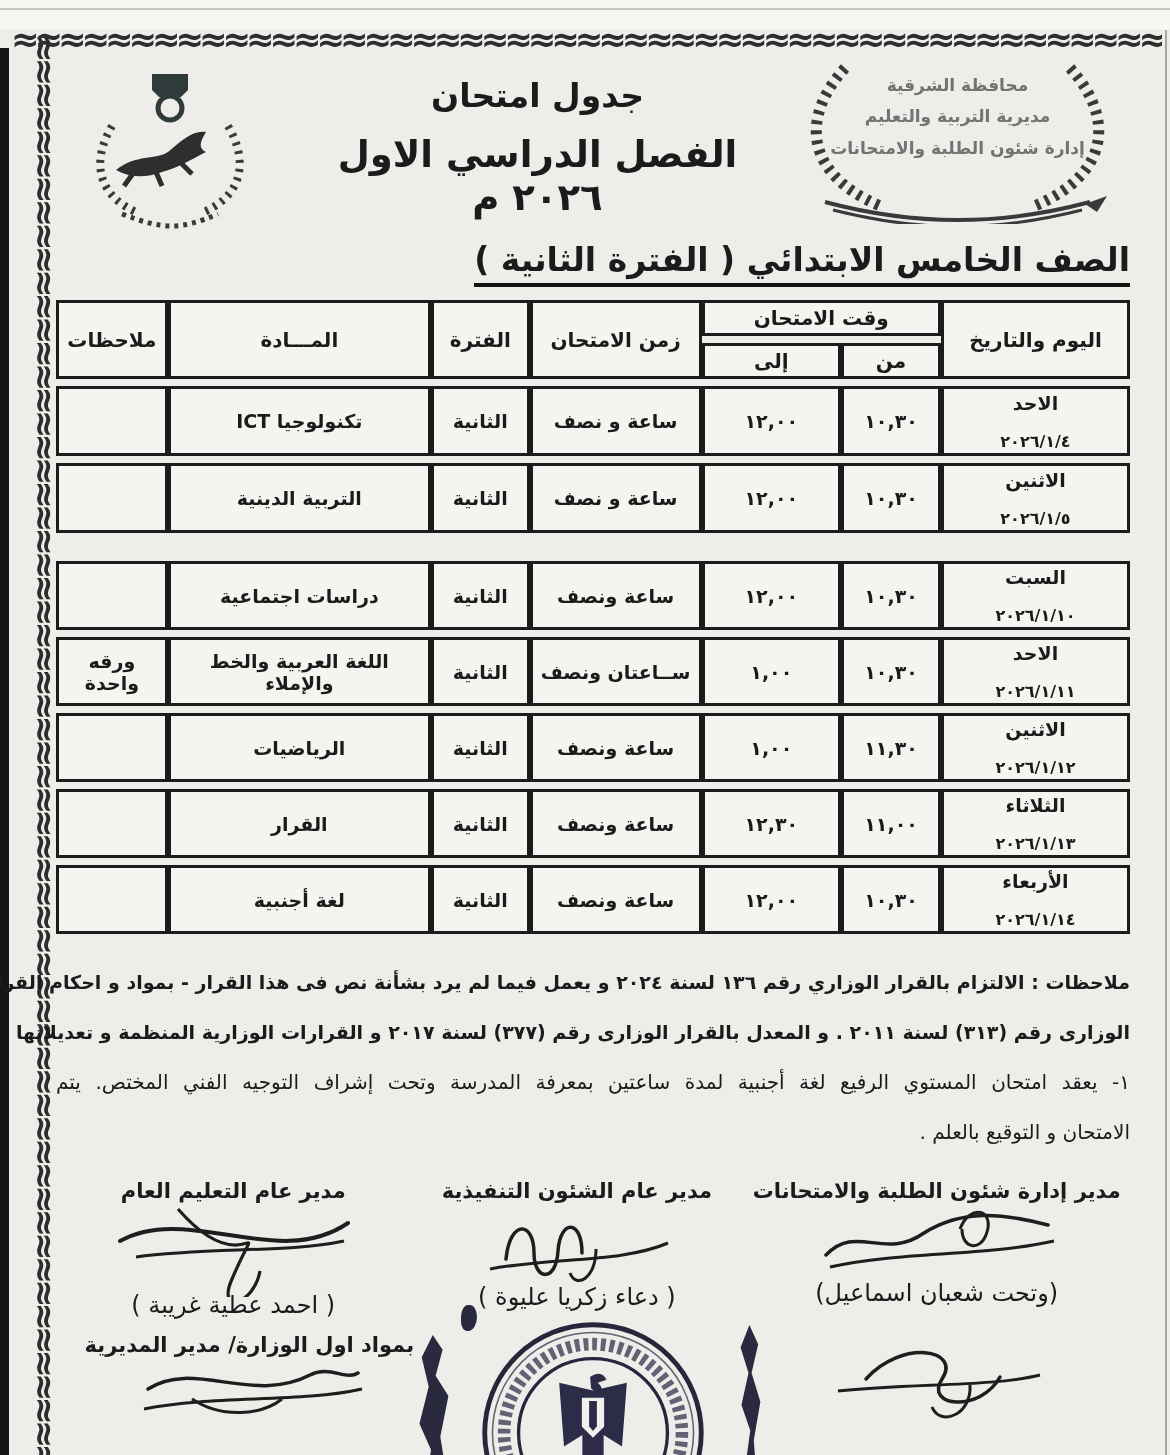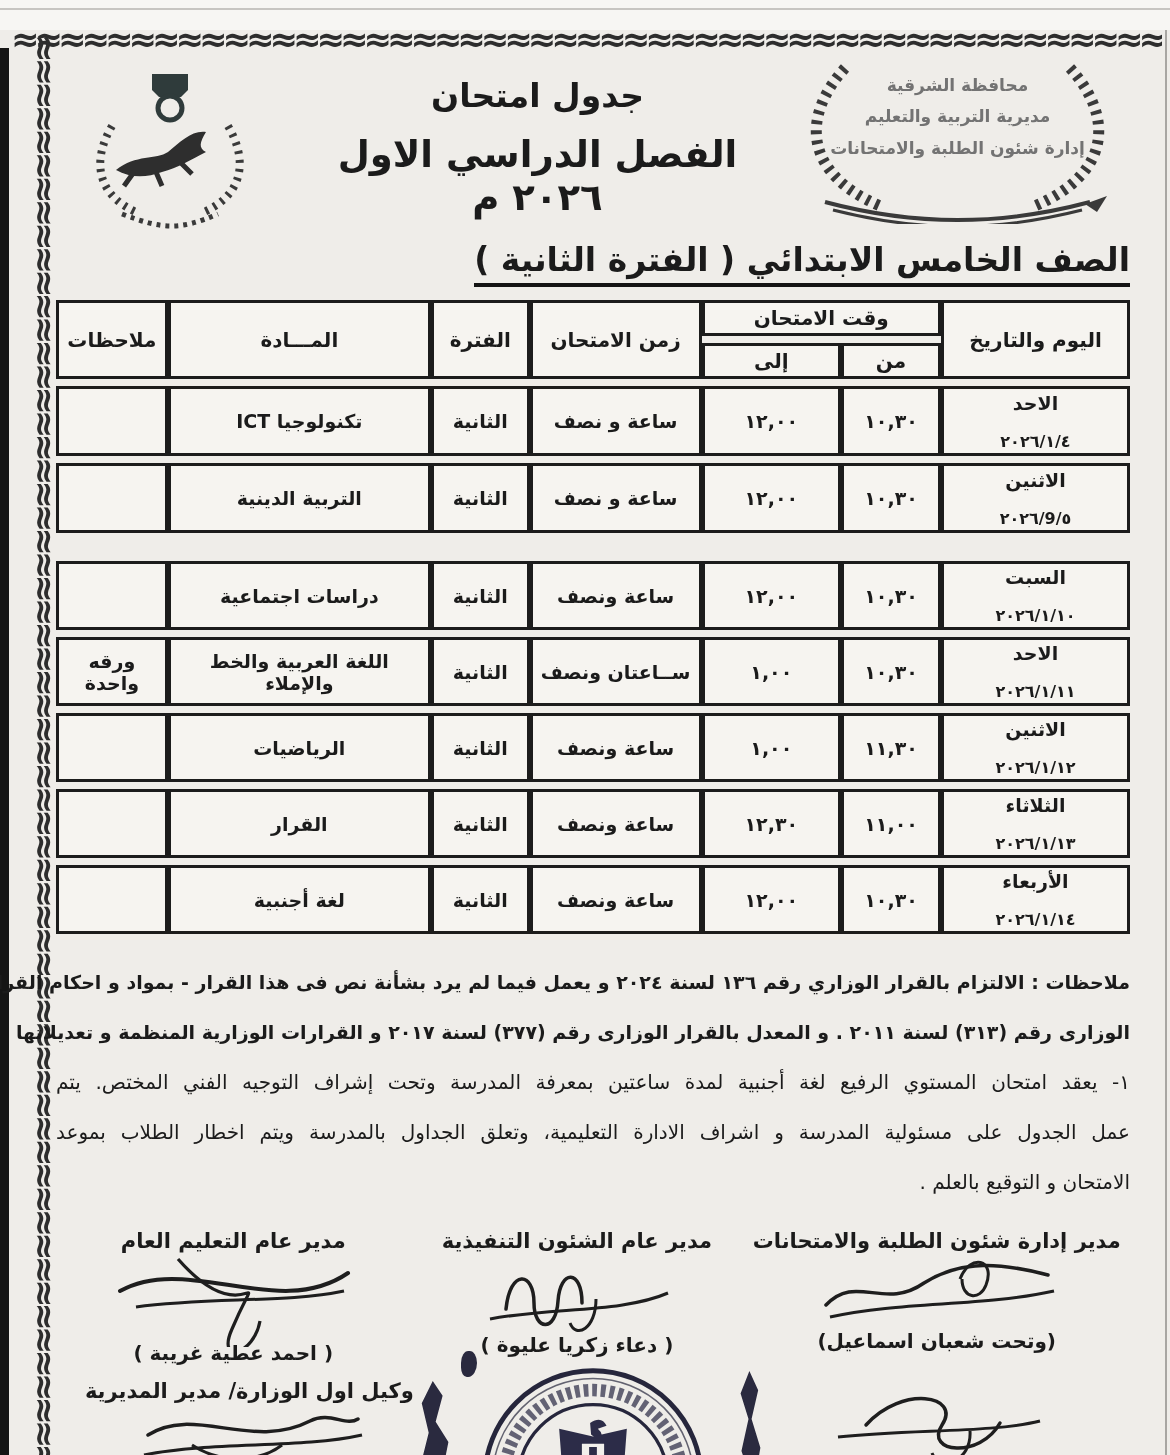--- a/index.html
+++ b/index.html
@@ -50,21 +50,21 @@
   
   .notes{margin-top:16px;font-size:19px;}
   .notes .ln{line-height:50px;white-space:nowrap;}
   .notes .b{font-weight:bold;}
   .notes .spread{text-align:justify;text-align-last:justify;}
   .notes .plain{font-weight:500;font-size:20px;}
   
   .sigrow1{display:flex;margin-top:22px;align-items:flex-start;}
   .sigblock{text-align:center;position:relative;}
   .sigblock .sigtitle{font-size:21px;font-weight:bold;}
-  .sigblock .signame{font-size:20px;font-weight:bold;margin-top:-6px;}
+  .sigblock .signame{font-size:24px;font-weight:normal;margin-top:-6px;}
   .sigblock svg{display:block;margin:-10px auto 0;}
   .s1{width:36%;} .s2{width:31%;} .s3{width:33%;}
   .sigrow2{position:relative;display:flex;margin-top:6px;align-items:flex-start;height:210px;}
   .s4{width:36%;padding-top:8px;}
   .stampzone{width:28%;position:relative;}
   .s5{width:36%;padding-top:8px;}
   .stamp{position:absolute;top:-8px;left:50%;transform:translateX(-50%);}
   .blob{position:absolute;background:#191930;filter:blur(.6px);opacity:.92;}
   .blob1{width:58px;height:185px;top:10px;left:-36px;clip-path:polygon(45% 0,62% 8%,50% 22%,72% 33%,58% 55%,70% 78%,48% 100%,30% 88%,42% 62%,22% 48%,38% 28%,26% 12%);}
   .blob2{width:44px;height:160px;top:0px;right:-28px;clip-path:polygon(50% 0,70% 12%,55% 30%,75% 48%,60% 72%,68% 100%,40% 90%,52% 66%,32% 50%,48% 30%,30% 14%);}
@@ -153,21 +153,21 @@
         <td><span class="num">١٠,٣٠</span></td>
         <td><span class="num">١٢,٠٠</span></td>
         <td>ساعة و نصف</td>
         <td>الثانية</td>
         <td class="subjectcell">تكنولوجيا ICT</td>
         <td class="notecell"></td>
       </tr>
       <tr>
         <td class="daycell">
           <div class="day">الاثنين</div>
-          <div class="date"><span class="num">٢٠٢٦/9/٥</span></div>
+          <div class="date"><span class="num">٢٠٢٦/١/٥</span></div>
         </td>
         <td><span class="num">١٠,٣٠</span></td>
         <td><span class="num">١٢,٠٠</span></td>
         <td>ساعة و نصف</td>
         <td>الثانية</td>
         <td class="subjectcell">التربية الدينية</td>
         <td class="notecell"></td>
       </tr>
     </tbody>
   </table>
@@ -243,21 +243,20 @@
         <td class="subjectcell">لغة أجنبية</td>
         <td class="notecell"></td>
       </tr>
     </tbody>
   </table>
 
   <div class="notes">
     <div class="ln b spread">ملاحظات : الالتزام بالقرار الوزاري رقم ١٣٦ لسنة ٢٠٢٤ و يعمل فيما لم يرد بشأنة نص فى هذا القرار - بمواد و احكام القرار</div>
     <div class="ln b spread">الوزارى رقم (٣١٣) لسنة ٢٠١١ . و المعدل بالقرار الوزارى رقم (٣٧٧) لسنة ٢٠١٧ و القرارات الوزارية المنظمة و تعديلاتها</div>
     <div class="ln plain spread">١- يعقد امتحان المستوي الرفيع لغة أجنبية لمدة ساعتين بمعرفة المدرسة وتحت إشراف التوجيه الفني المختص. يتم</div>
-    <div class="ln plain spread">عمل الجدول على مسئولية المدرسة و اشراف الادارة التعليمية، وتعلق الجداول بالمدرسة ويتم اخطار الطلاب بموعد</div>
     <div class="ln plain">الامتحان و التوقيع بالعلم .</div>
   </div>
 
   <div class="sigrow1">
     <div class="sigblock s1">
       <div class="sigtitle">مدير إدارة شئون الطلبة والامتحانات</div>
       <svg width="250" height="92" viewBox="0 0 250 92">
         <path d="M14,62 C44,30 72,68 112,40 C150,16 190,20 236,32" fill="none" stroke="#1e1e1e" stroke-width="3.5" stroke-linecap="round"></path>
         <path d="M148,36 C158,10 184,16 174,42 C168,58 150,56 150,36" fill="none" stroke="#1e1e1e" stroke-width="3"></path>
         <path d="M18,74 C90,58 170,64 242,48" fill="none" stroke="#1e1e1e" stroke-width="3"></path>
@@ -307,21 +306,21 @@
           <path d="M-3,-60 q12,-8 17,3 l-9,3 q7,6 2,13 l-9,-7 z"></path>
           <path d="M0,-46 L-35,-54 L-30,12 L-11,0 L-11,30 L-23,38 L-23,46 L23,46 L23,38 L11,30 L11,0 L30,12 L35,-54 Z"></path>
           <path d="M-13,-40 h26 v32 l-13,13 l-13,-13 z" fill="#f2f0ec" stroke="#2c2c48" stroke-width="3"></path>
           <path d="M-4,-35 h8 v26 l-4,5 l-4,-5 z"></path>
           <rect x="-19" y="50" width="38" height="7" rx="2"></rect>
         </g>
       </svg>
     </div>
 
     <div class="sigblock s5">
-      <div class="sigtitle">وكيل اول الوزارة/ مدير المديرية</div>
+      <div class="sigtitle">بمواد اول الوزارة/ مدير المديرية</div>
       <svg width="230" height="84" viewBox="0 0 230 84">
         <path d="M14,42 C60,12 118,58 176,28 C196,18 212,34 224,26" fill="none" stroke="#1e1e1e" stroke-width="3.5" stroke-linecap="round"></path>
         <path d="M10,62 C80,48 166,56 228,42" fill="none" stroke="#1e1e1e" stroke-width="3"></path>
         <path d="M58,52 C88,72 128,68 148,52" fill="none" stroke="#1e1e1e" stroke-width="3"></path>
       </svg>
 
     </div>
   </div>
 
 </div>

